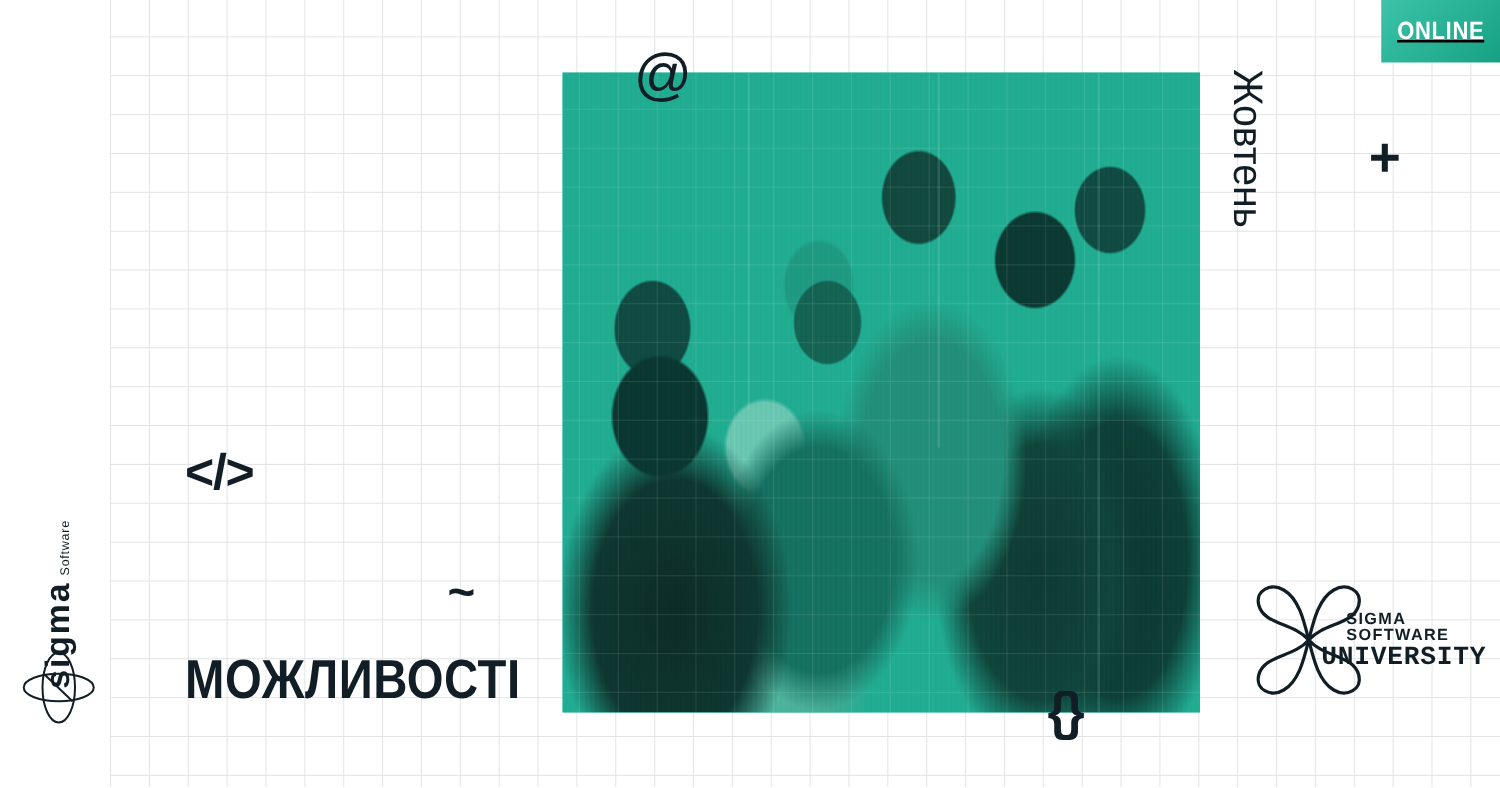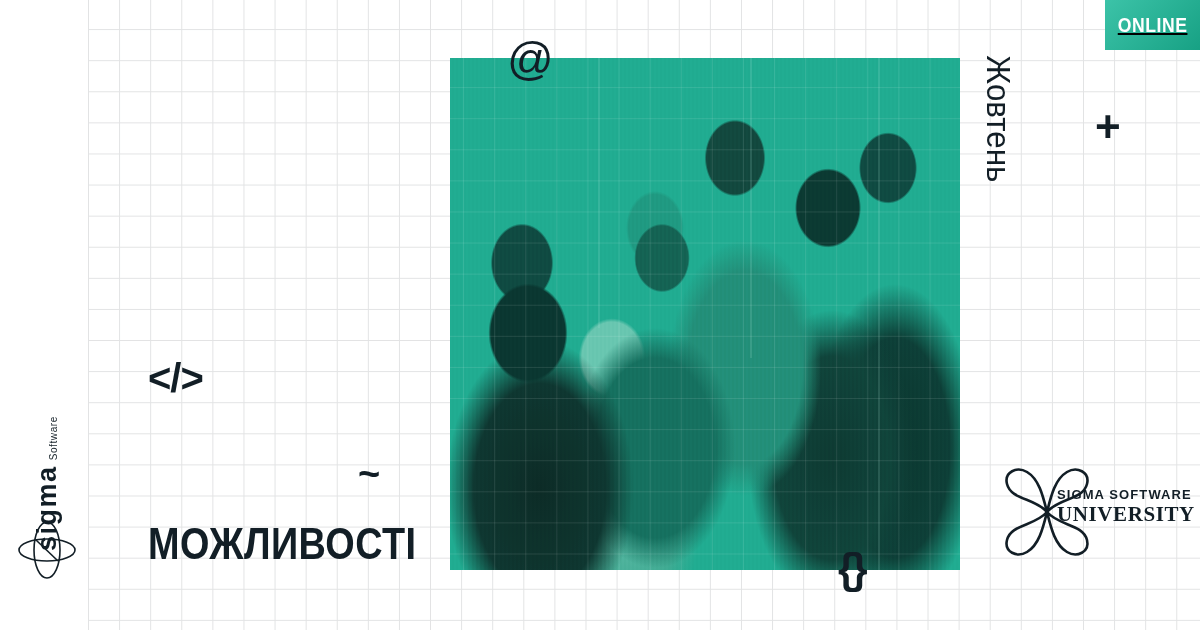--- a/index.html
+++ b/index.html
@@ -262,23 +262,24 @@
     left: 62px;
     top: 26px;
   }
   .univ-l1 {
     font-family: "Liberation Sans", sans-serif;
     font-weight: 700;
     font-size: 13px;
     letter-spacing: 1.1px;
     color: #121e26;
     line-height: 1;
+    margin-left: 20px;
   }
   .univ-l2 {
-    font-family: Liberation Serif, serif;
+    font-family: Liberation Mono, monospace;
     font-weight: 700;
     font-size: 21px;
     letter-spacing: .6px;
     color: #121e26;
     line-height: 1.25;
   }
 </style>
 </head>
 <body>
 

